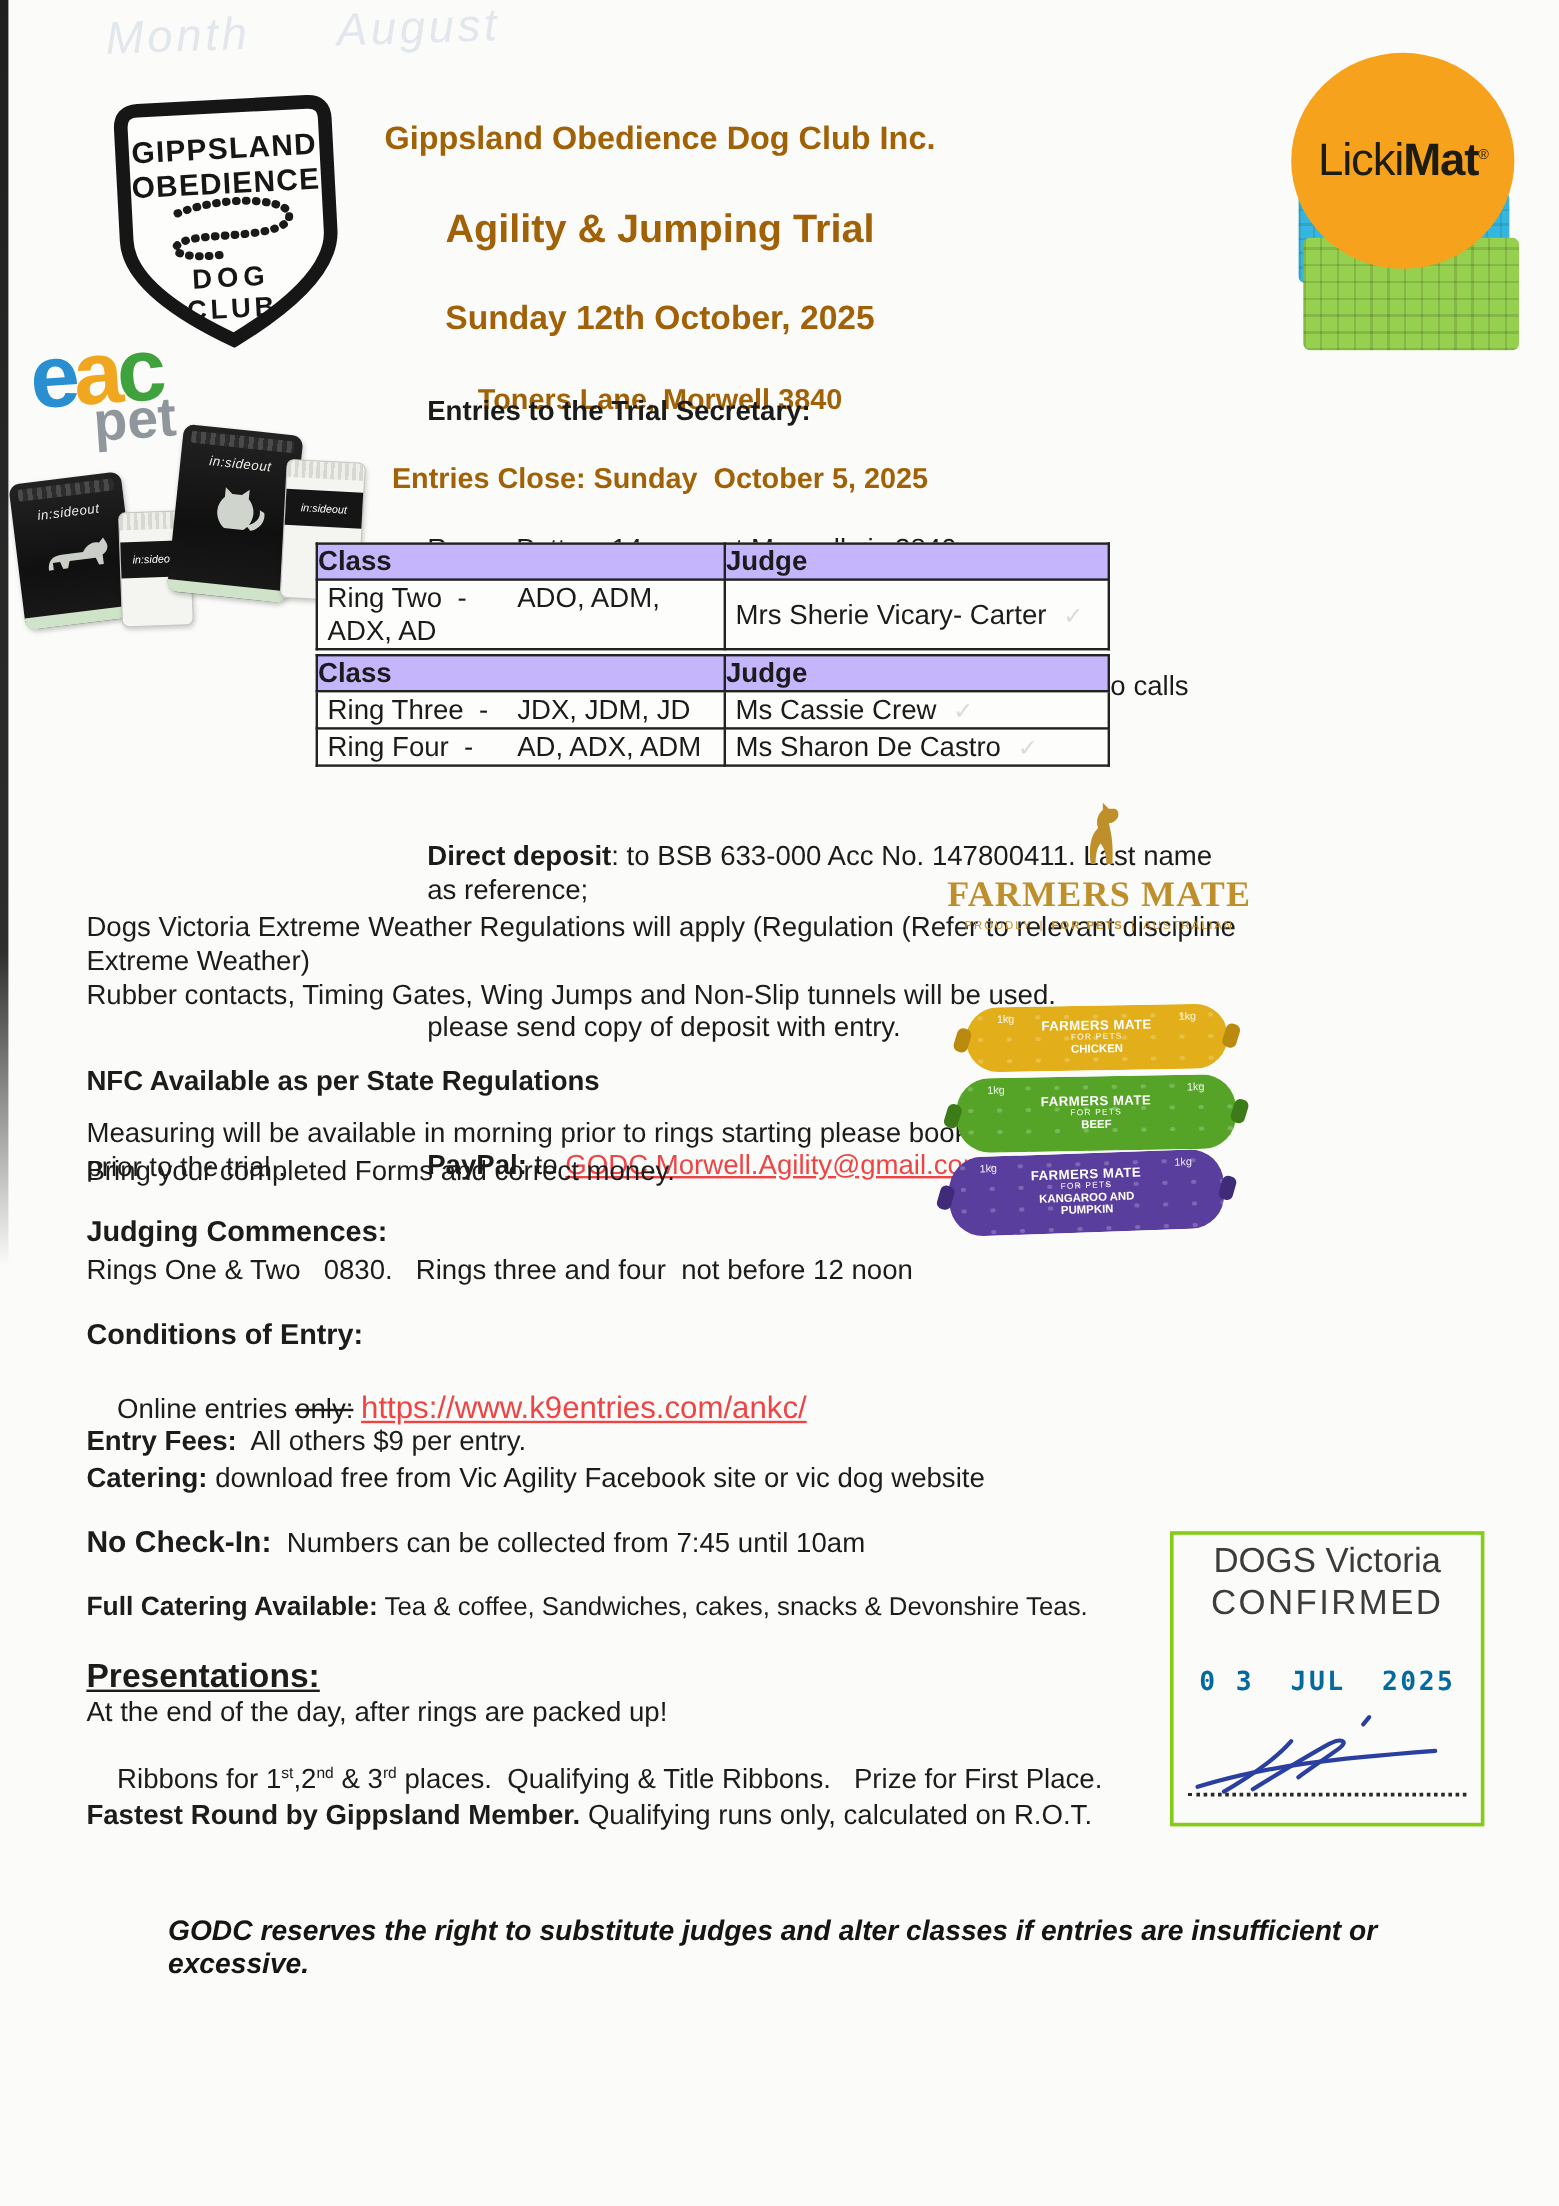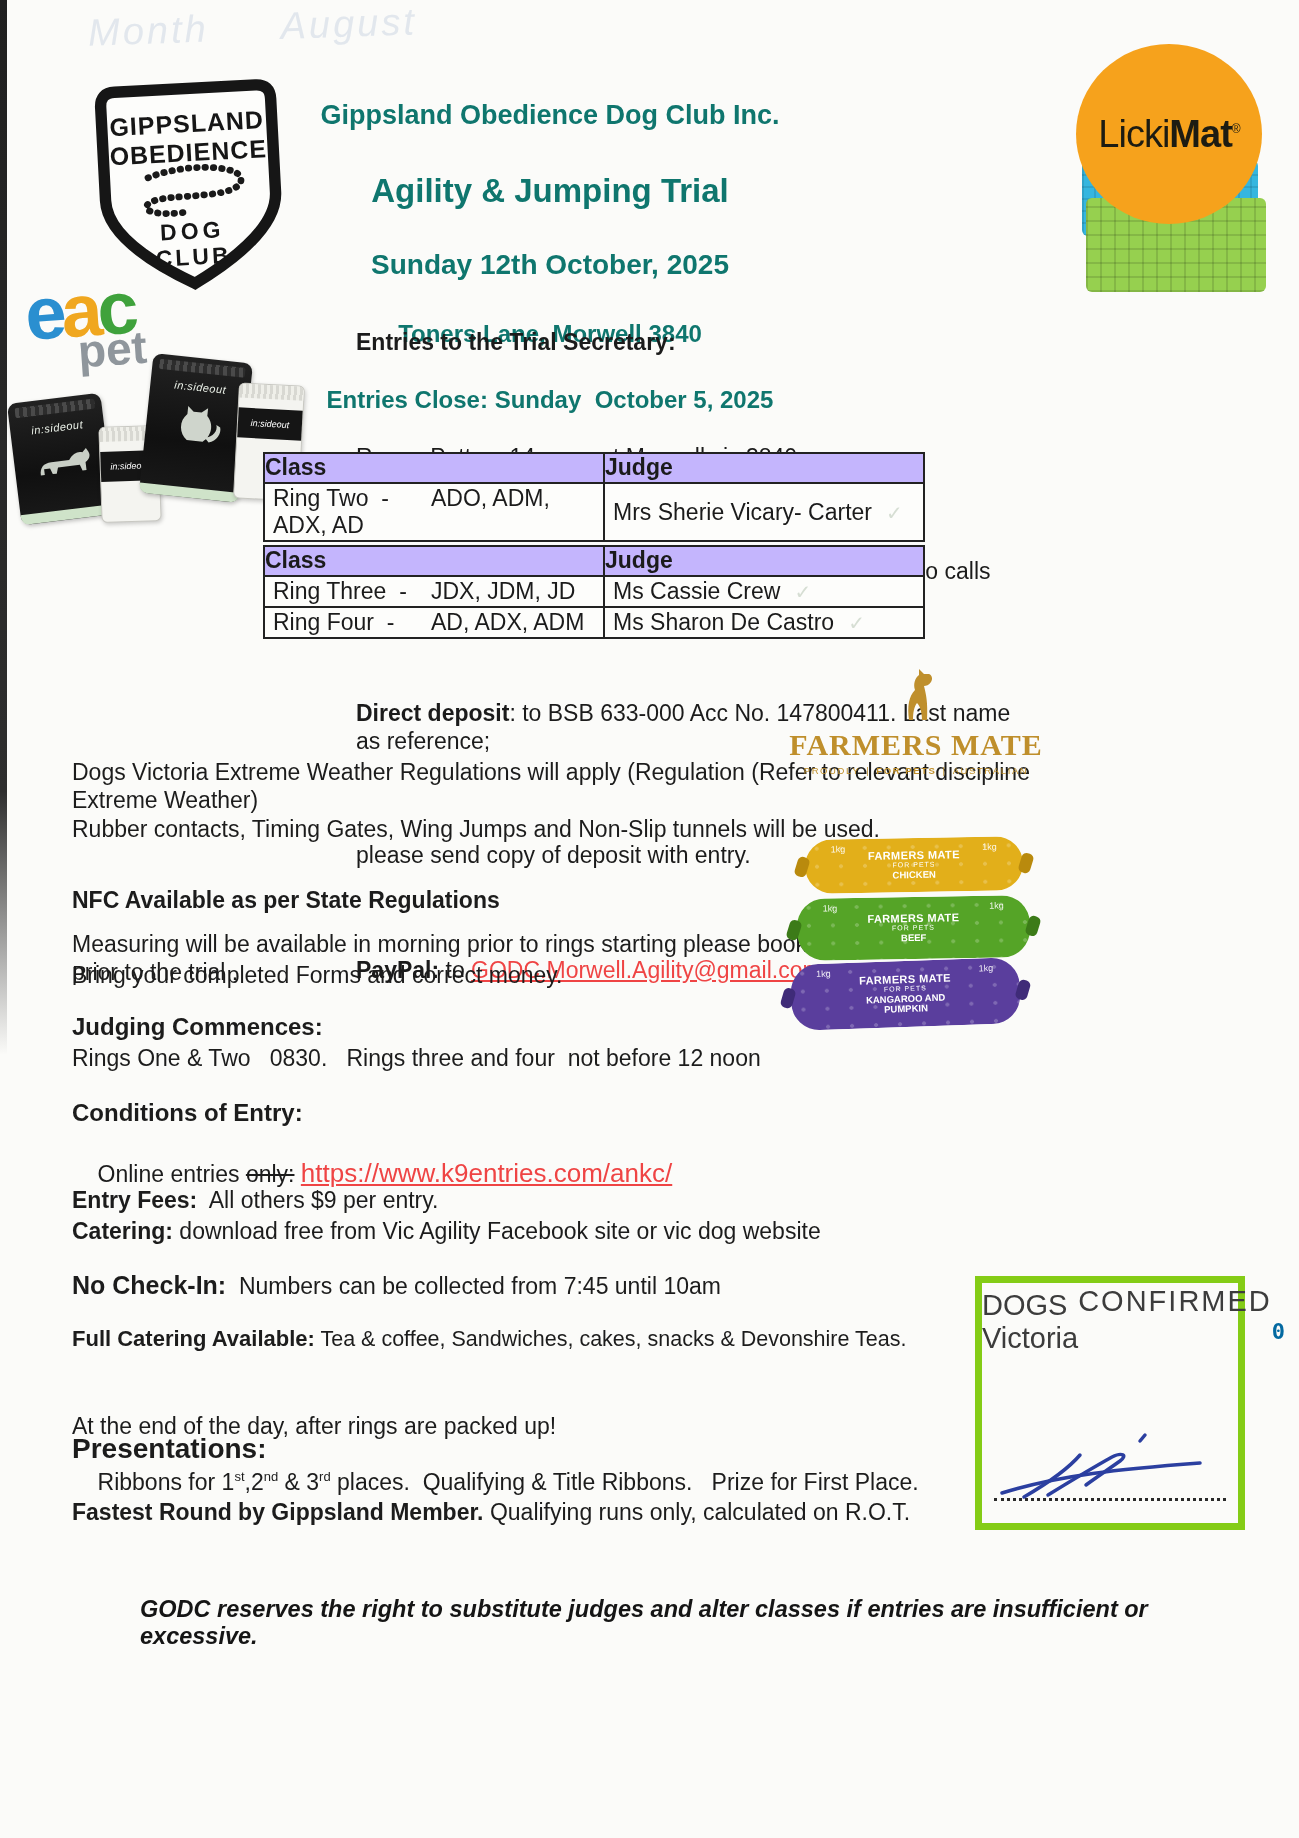--- a/index.html
+++ b/index.html
@@ -19,21 +19,21 @@
   .handwriting{left:88px;top:6px;font-size:38px;color:#e2e7ed;transform:rotate(-2deg);
     font-style:italic;letter-spacing:3px;white-space:pre;}
   .handwriting .hw2{margin-left:72px;}
 
   
   .club-badge{left:86px;top:76px;width:208px;height:220px;transform:rotate(-3deg);}
   .club-badge svg{width:100%;height:100%;}
   .club-badge text{font-family:"Liberation Sans",sans-serif;font-weight:bold;fill:#161616;}
 
   
-  .header-block{left:295px;top:64px;width:510px;text-align:center;font-weight:bold;color:#0f766e;white-space:pre-wrap;}
+  .header-block{left:295px;top:64px;width:510px;text-align:center;font-weight:bold;color:#a16207;white-space:pre-wrap;}
   .hdr-club{font-size:27px;}
   .hdr-title{font-size:33px;margin-top:5px;}
   .hdr-date{font-size:28px;margin-top:3px;}
   .hdr-venue{font-size:24px;margin-top:3px;}
   .hdr-close{font-size:24px;margin-top:2px;}
 
   
   .lickimat-circle{left:1076px;top:44px;width:186px;height:180px;border-radius:50%;
     background:#f6a21c;display:flex;align-items:center;justify-content:center;z-index:3;}
   .lickimat-circle .lm{font-size:38px;color:#1d1c12;letter-spacing:-1px;}
@@ -103,22 +103,22 @@
   .knot{position:absolute;top:50%;width:12px;height:20px;border-radius:5px;transform:translateY(-50%) rotate(18deg);}
   .knot.kl{left:-9px;} .knot.kr{right:-9px;}
   .roll-yellow{left:805px;top:838px;width:218px;height:54px;background-color:#e2af1a;transform:rotate(-1deg);}
   .roll-yellow .knot{background:#b98a0d;}
   .roll-green{left:797px;top:897px;width:233px;height:62px;background-color:#55a427;transform:rotate(-1deg);}
   .roll-green .knot{background:#3c7b18;}
   .roll-purple{left:791px;top:961px;width:229px;height:66px;background-color:#5a3e9d;transform:rotate(-2deg);}
   .roll-purple .knot{background:#3f2b78;}
 
   
-  .stamp{left:975px;top:1276px;width:256px;height:240px;border:7px solid #84cc16;
-    display:flex;align-items:flex-start;}
+  .stamp{left:975px;top:1276px;width:256px;height:240px;border:3px solid #84cc16;
+    display:flex;flex-direction:column;align-items:center;}
   .stamp-l1{font-size:29px;color:#3c3c3c;margin-top:6px;}
   .stamp-l2{font-size:29px;color:#3c3c3c;letter-spacing:2px;margin-top:2px;}
   .stamp-date{font-family:"DejaVu Sans Mono",monospace;font-weight:bold;font-size:22px;
     letter-spacing:2px;color:#0369a1;margin-top:36px;white-space:pre;}
   .stamp-dots{position:absolute;bottom:22px;left:12px;right:12px;border-bottom:3px dotted #2a2a2a;}
   .signature{position:absolute;bottom:14px;left:8px;width:225px;height:78px;}
 
   .footer-note{left:140px;top:1596px;width:1120px;font-size:23.5px;font-style:italic;font-weight:600;color:#151515;}
 </style>
 </head>
@@ -232,21 +232,21 @@
   <div class="doc-text" style="left:72px;top:1012px;font-weight:bold;font-size:24px;">Judging Commences:</div>
   <div class="doc-text" style="left:72px;top:1044px;">Rings One &amp; Two   0830.   Rings three and four  not before 12 noon</div>
   <div class="doc-text" style="left:72px;top:1098px;font-weight:bold;font-size:24px;">Conditions of Entry:</div>
   <div class="doc-text" style="left:72px;top:1130px;">
     <span>Online entries </span><span style="text-decoration:line-through;">only:</span><span> </span><a class="link" style="font-size:26px;">https://www.k9entries.com/ankc/</a>
   </div>
   <div class="doc-text" style="left:72px;top:1186px;"><b>Entry Fees:</b><span>  All others $9 per entry.</span></div>
   <div class="doc-text" style="left:72px;top:1217px;"><b>Catering:</b><span> download free from Vic Agility Facebook site or vic dog website</span></div>
   <div class="doc-text" style="left:72px;top:1270px;"><b style="font-size:25px;">No Check-In:</b><span>  Numbers can be collected from 7:45 until 10am</span></div>
   <div class="doc-text" style="left:72px;top:1324px;"><b style="font-size:22px;">Full Catering Available:</b><span style="font-size:21.5px;"> Tea &amp; coffee, Sandwiches, cakes, snacks &amp; Devonshire Teas.</span></div>
-  <div class="doc-text" style="left:72px;top:1432px;font-weight:bold;font-size:28px;">Presentations:</div>
+  <div class="doc-text" style="left:72px;top:1380px;font-weight:bold;font-size:28px;text-decoration:underline;">Presentations:</div>
   <div class="doc-text" style="left:72px;top:1412px;">At the end of the day, after rings are packed up!</div>
   <div class="doc-text" style="left:72px;top:1440px;">
     <span>Ribbons for 1</span><sup class="ord">st</sup><span>,2</span><sup class="ord">nd</sup><span> &amp; 3</span><sup class="ord">rd</sup><span> places.  Qualifying &amp; Title Ribbons.   Prize for First Place.</span>
   </div>
   <div class="doc-text" style="left:72px;top:1498px;"><b>Fastest Round by Gippsland Member.</b><span> Qualifying runs only, calculated on R.O.T.</span></div>
   <div class="abs footer-note">GODC reserves the right to substitute judges and alter classes if entries are insufficient or excessive.</div>
 
   <div class="abs farmers-logo">
     <svg width="42" height="56" viewBox="0 0 42 56">
       <path fill="#bf8f2c" d="M14 54 C12 40 14 30 20 24 C18 18 20 12 24 9 L24 3 L29 8 L34 8 C37 9 38 13 36 16 C34 19 31 20 29 20 C31 28 33 36 32 54 L27 54 C27 46 25 40 22 37 C19 41 18 47 18 54 Z"></path>

